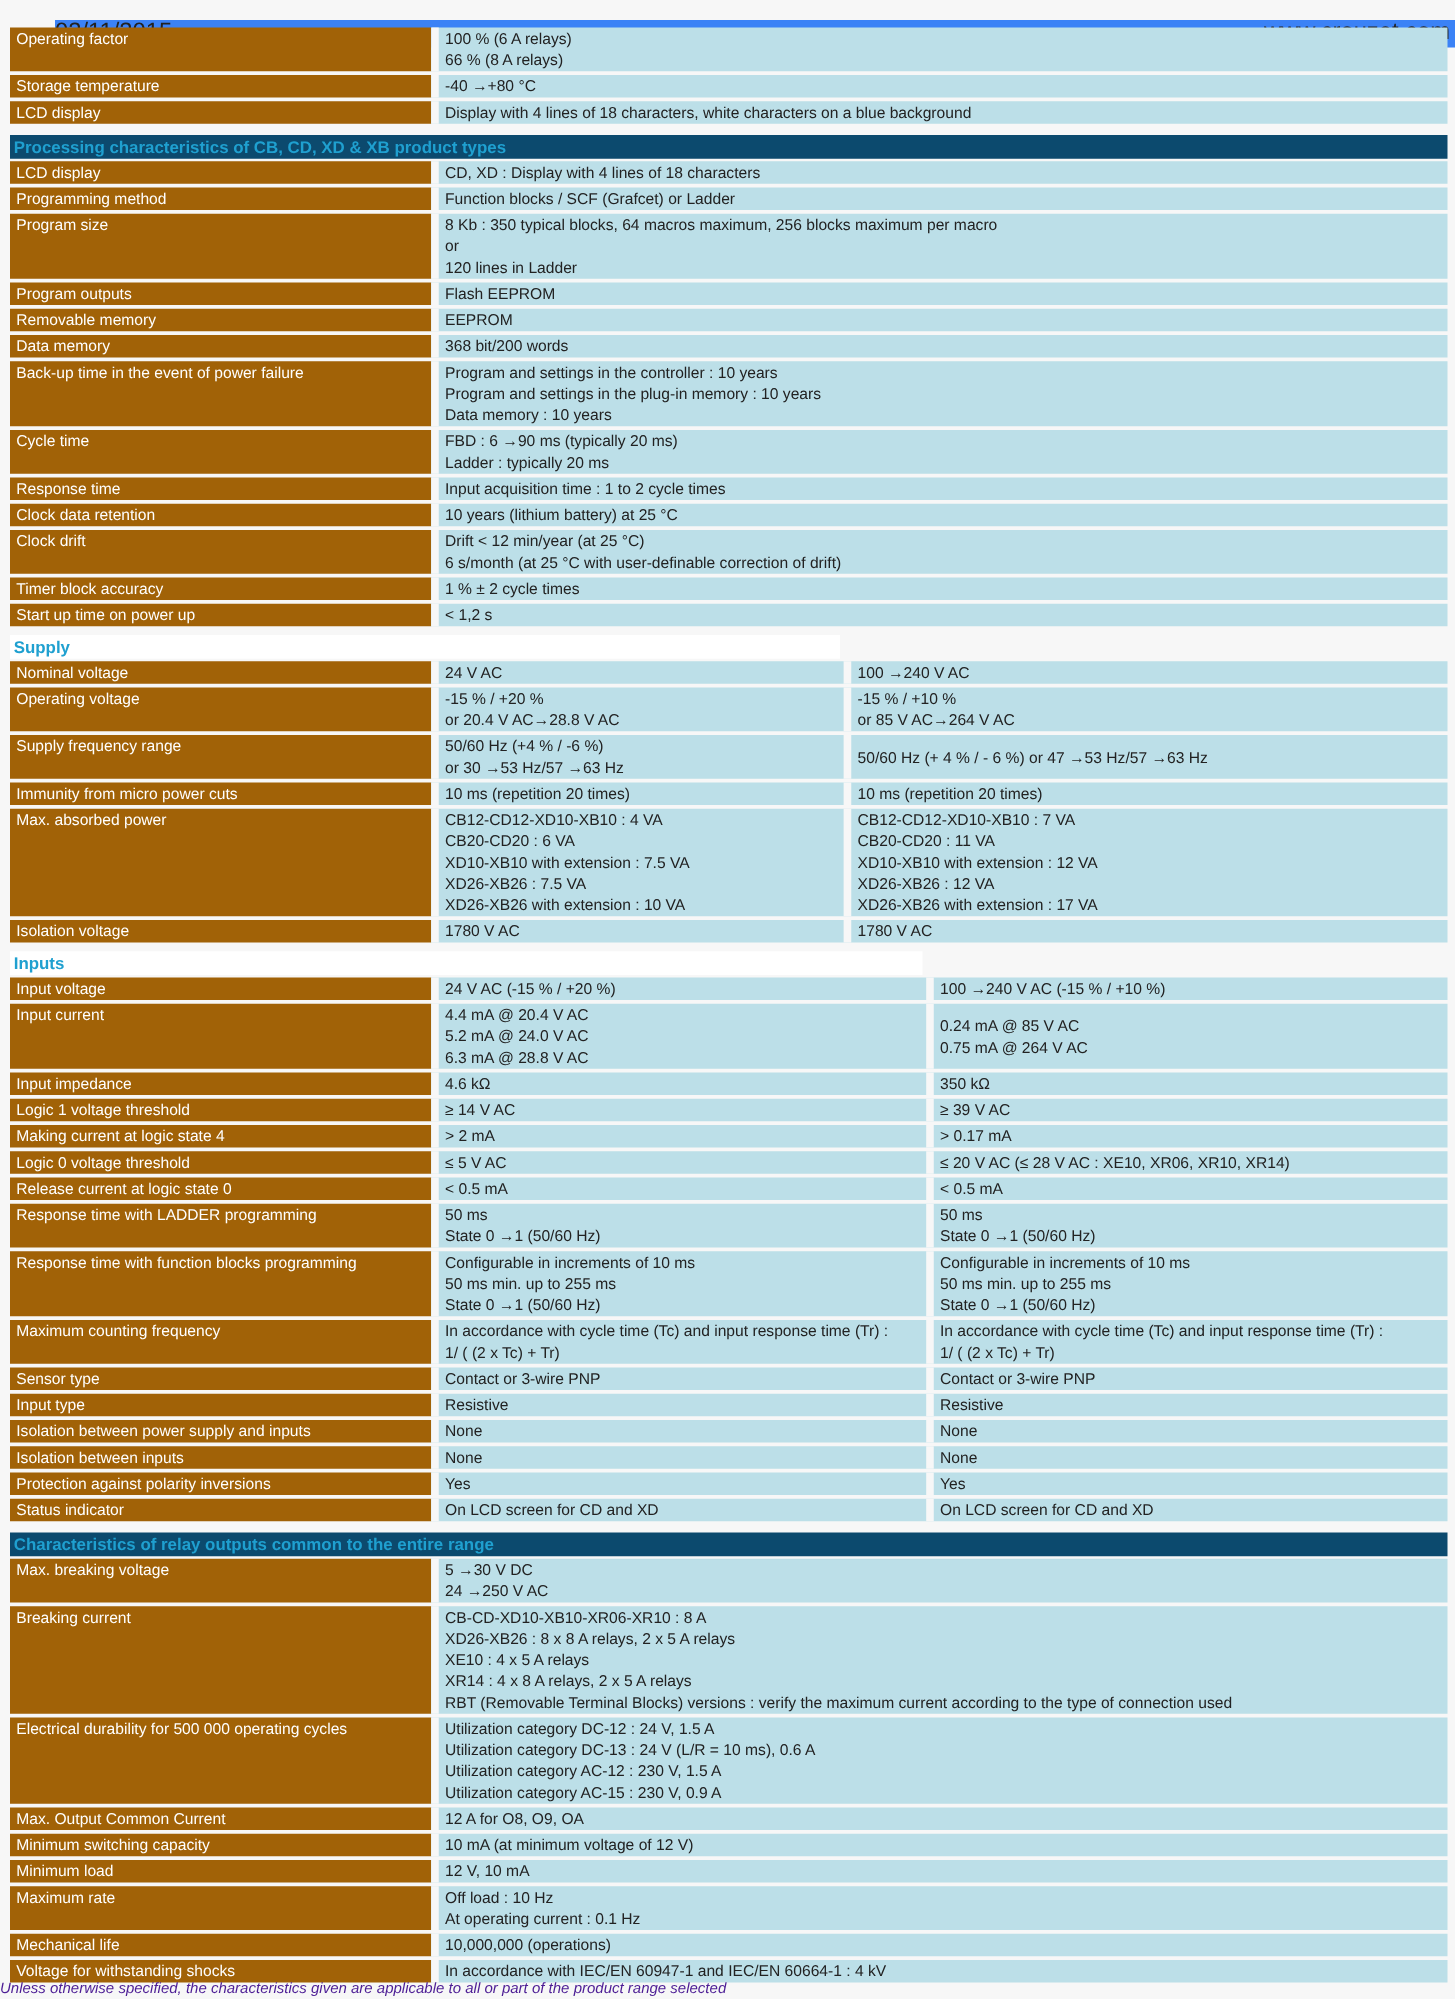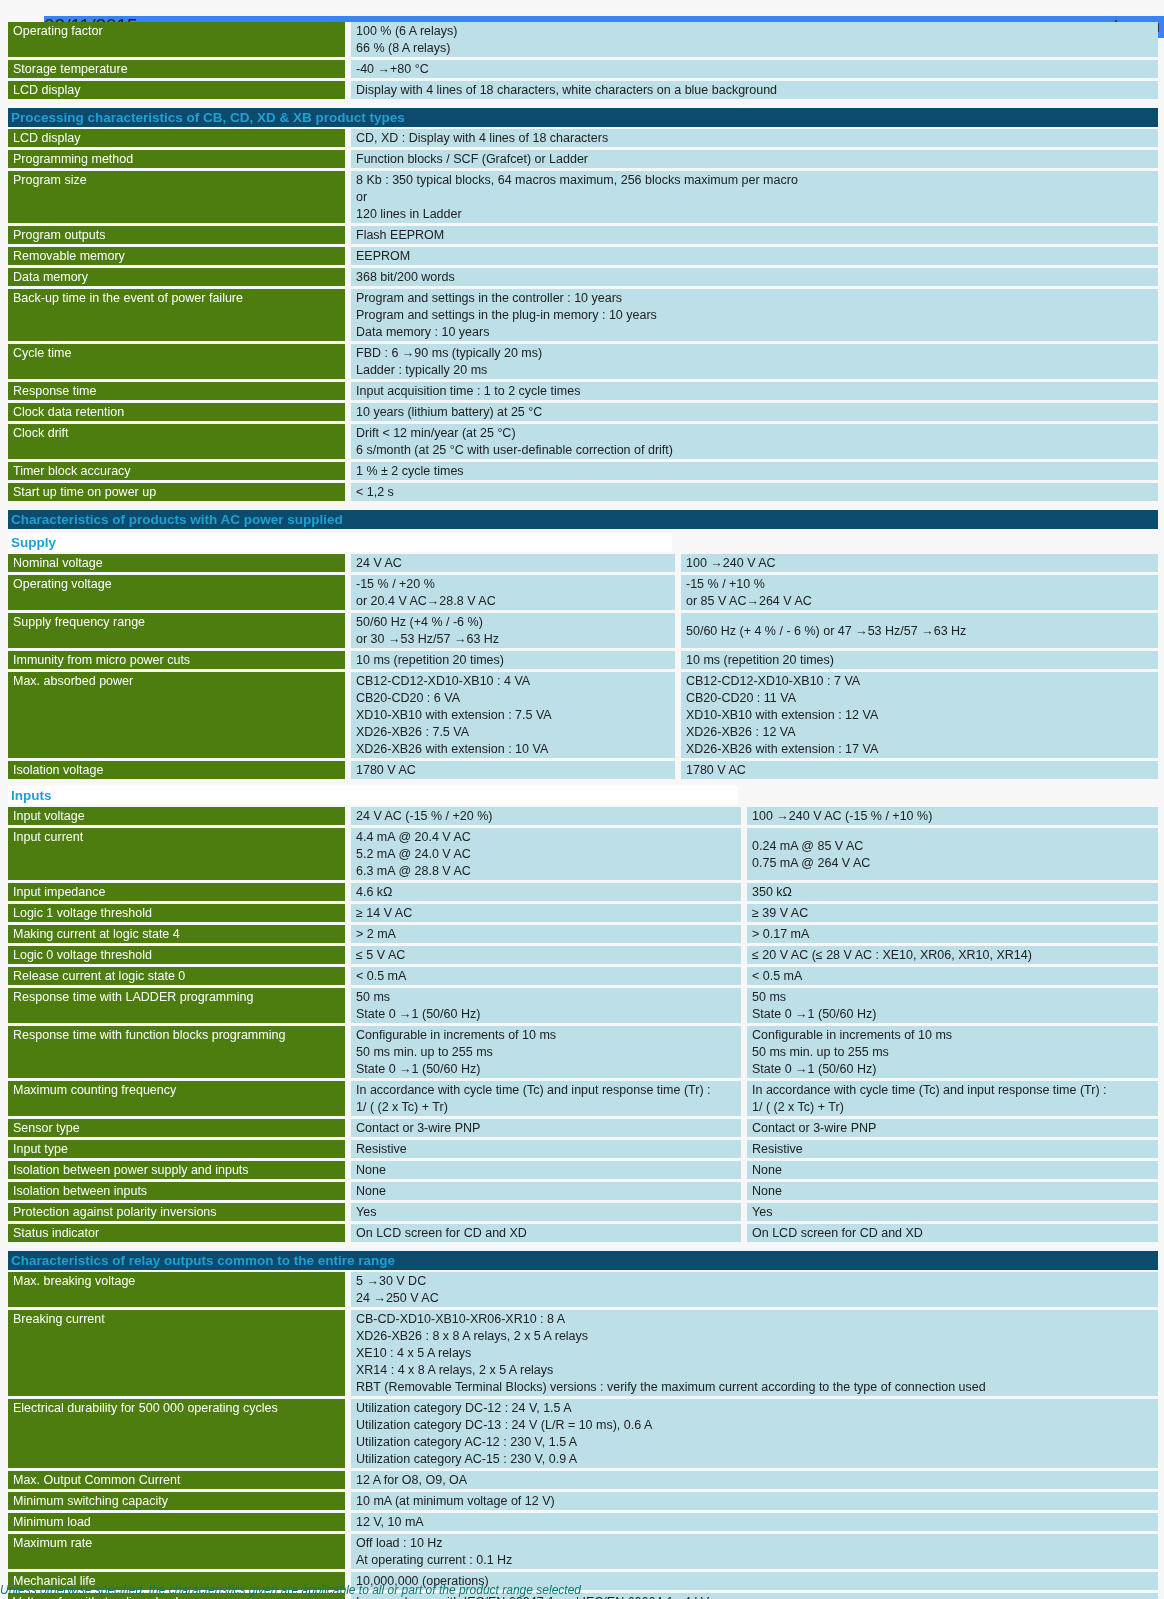--- a/index.html
+++ b/index.html
@@ -6,27 +6,27 @@
   body {
     width:1164px; height:1599px; background:#f7f7f7; position:relative; overflow:hidden;
     font-family:"Liberation Sans", sans-serif; color:#222;
   }
   .hdr { position:absolute; top:16px; left:0; right:0; height:22px; background:#3b82f6;margin-left:44px; }
   .hdr-date { position:absolute; left:0; top:-1px; font-size:19px; color:#222; }
   .hdr-url { position:absolute; right:4px; top:-1px; font-size:19px; color:#222; }
   .content { position:absolute; left:8px; top:22px; width:1150px; }
   table.spec { border-collapse:separate; border-spacing:0 3px; width:1150px; table-layout:fixed; margin-top:-3px; }
   table.spec td { font-size:12.5px; line-height:17px; padding:1px 5px 0 5px; vertical-align:top; }
-  td.lbl { background:#4d7c0f; color:#fff;margin-top:48px; }
+  td.lbl { background:#a16207; color:#fff;margin-top:48px; }
   td.val { background:#bcdfe8; color:#222; border-left:6px solid #f7f7f7; }
   td.val.mid { vertical-align:middle; }
   .line { display:block; }
   .sec { font-weight:bold; color:#1fa0d0; font-size:13.5px; background:#0c4a6e; padding:2px 3px; margin:6px 0 2px 0; width:1144px; }
   .sub { font-weight:bold; color:#1fa0d0; font-size:13.5px; background:#fff; padding:2px 3px; margin:4px 0 2px 0; }
-  .footer { position:absolute; left:0; top:1583px; font-size:12px; font-style:italic; color:#0f766e; }
+  .footer { position:absolute; left:0; top:1583px; font-size:12px; font-style:italic; color:#4c1d95; }
 </style>
 </head>
 <body>
 
 <div class="hdr">
   <span class="hdr-date">02/11/2015</span>
   <span class="hdr-url">www.crouzet.com</span>
 </div>
 
 <div class="content">
@@ -145,21 +145,20 @@
         </tr>
         <tr>
           <td class="lbl">Start up time on power up</td>
           <td class="val">
             <span class="line">&lt; 1,2 s</span>
           </td>
         </tr>
       </tbody>
   </table>
 
-  <div class="sec">Characteristics of products with AC power supplied</div>
   <div class="sub" style="width:658px">Supply</div>
   <table class="spec">
     <colgroup>
         <col style="width:337px">
         <col style="width:330px">
         <col>
       </colgroup>
     <tbody>
         <tr>
           <td class="lbl">Nominal voltage</td>

